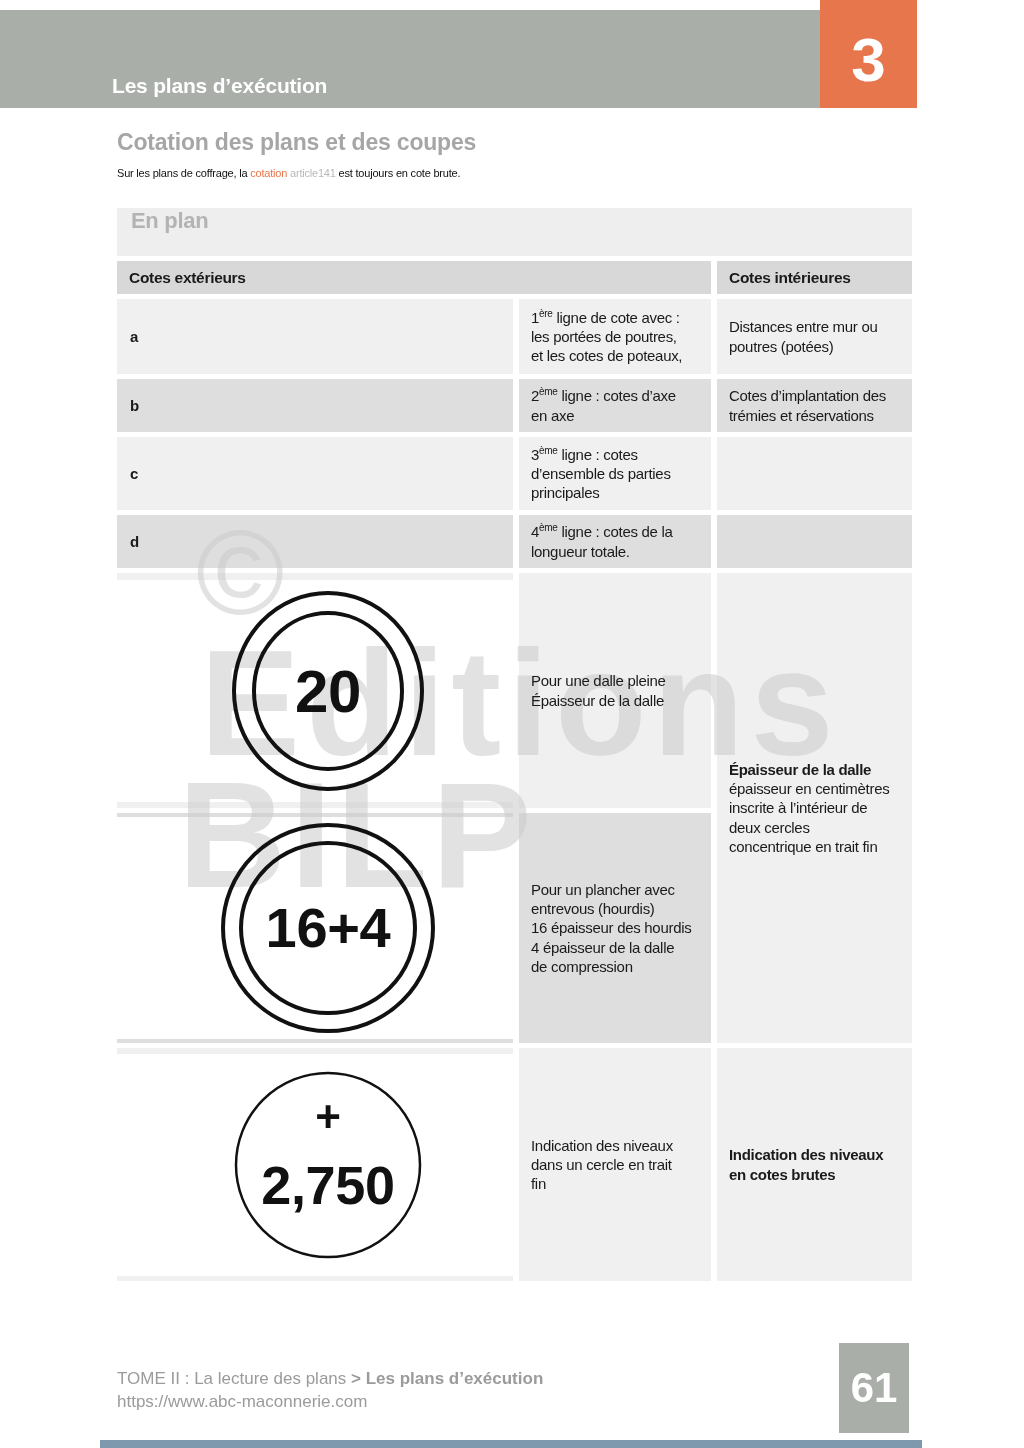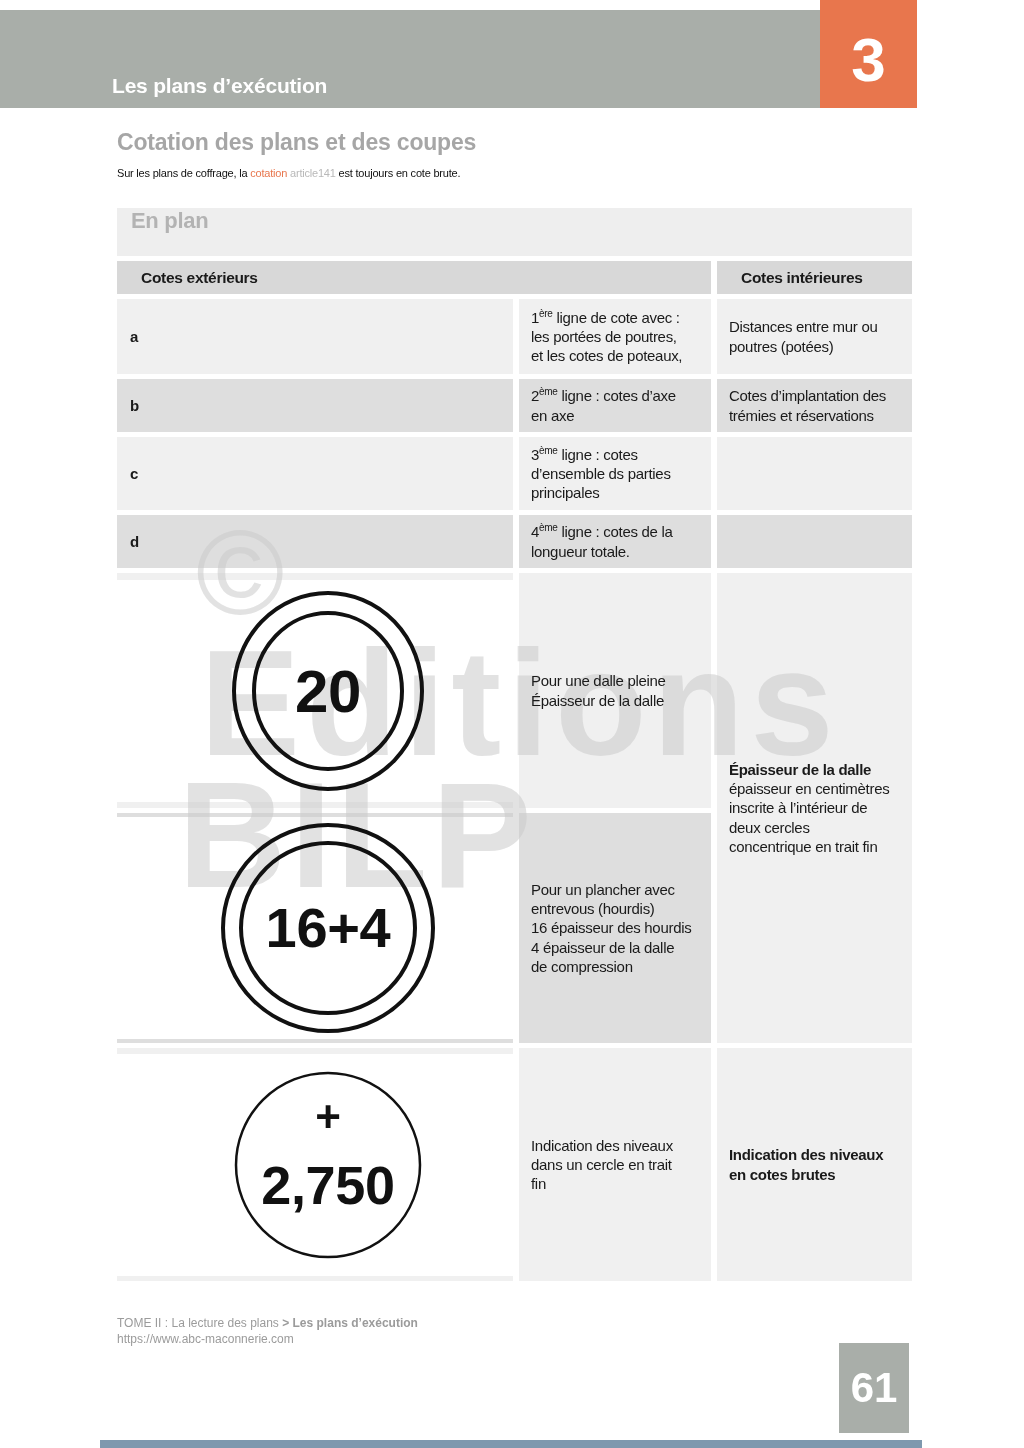--- a/index.html
+++ b/index.html
@@ -36,42 +36,42 @@
   .light { background:#f0f0f0; }
   .dark  { background:#dedede; }
   .hdr   { background:#d8d8d8; }
 
   .banner { grid-column:1/4; background:#eeeeee; display:flex; align-items:flex-start; }
   .banner .ct { font-size:22px; font-weight:bold; color:#b3b3b3; padding-left:14px; }
 
   .cell { display:flex; flex-direction:column; justify-content:center; }
   .cell .ct { padding:8px 10px 8px 12px; line-height:1.28; }
   .hcell { display:flex; align-items:center; }
-  .hcell .ct { font-weight:bold; font-size:15.5px; padding-left:24px; }
+  .hcell .ct { font-weight:bold; font-size:15.5px; padding-left:12px; }
   .lcell { display:flex; align-items:center; }
   .lcell .ct { font-weight:bold; padding-left:13px; }
 
   .ct { position:relative; z-index:4; }
   sup { font-size:10px; vertical-align:super; line-height:0; }
 
   .diag { display:flex; align-items:center; justify-content:center; }
   .whitebox { width:372px; height:222px; background:#ffffff; display:flex; align-items:center; justify-content:center;padding-left:25px; }
   .whitebox svg { position:relative; z-index:4; display:block; }
 
   .rspan { grid-column:3; grid-row:7/9; }
   .bold { font-weight:bold; }
 
   
   .wm { position:absolute; z-index:3; color:#cbcbcb; opacity:0.55; font-weight:bold; line-height:1; pointer-events:none; white-space:nowrap; }
   .wm-c { left:196px; top:512px; font-size:120px; font-weight:normal; }
   .wm-1 { left:200px; top:628px; font-size:150px; letter-spacing:6px; }
   .wm-2 { left:178px; top:760px; font-size:150px; letter-spacing:4px; }
 
   
-  .footer { position:absolute; left:117px; top:1315px; font-size:12px; color:#9b9b9b; line-height:1.35; }
+  .footer { position:absolute; left:117px; top:1368px; font-size:17px; color:#9b9b9b; line-height:1.35; }
   .footer .bold { color:#9b9b9b; }
   .pagebox { position:absolute; left:839px; top:1343px; width:70px; height:90px; background:#a9aea9;
              display:flex; align-items:center; justify-content:center;font-weight:bold; }
   .pagebox .num { color:#ffffff; font-size:42px; }
   .bottombar { position:absolute; left:100px; top:1440px; width:822px; height:8px; background:#7e98ae; }
 </style>
 </head>
 <body>
 
 <div class="topbar">

